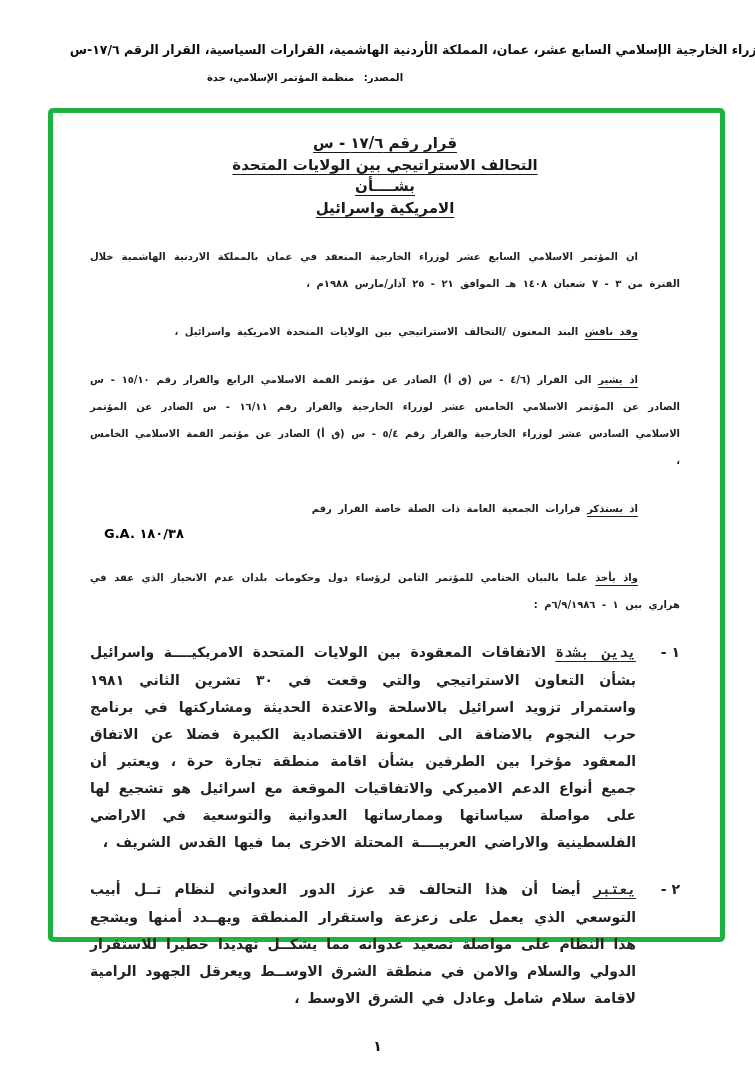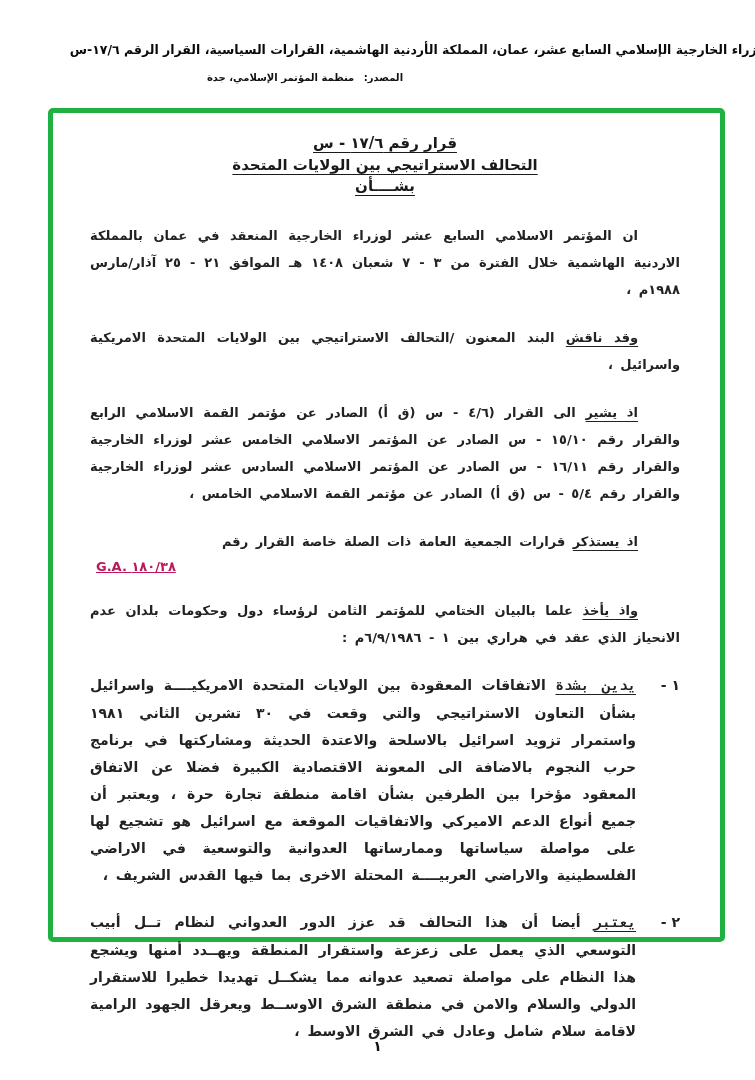--- a/index.html
+++ b/index.html
@@ -69,21 +69,21 @@
     font-weight: 600;
     color: #1a1a1a;
   }
   .title-line > span {
     text-decoration: underline;
     text-underline-offset: 4px;
     text-decoration-thickness: 1px;
   }
   .body-copy { margin-top: 24px; }
   .para {
-    font-size: 13px;
+    font-size: 10px;
     line-height: 27px;
     font-weight: 600;
     text-align: justify;
     text-justify: inter-word;
     word-spacing: 3px;
     color: #222222;
     margin: 0 0 21px 0;
     text-indent: 42px; 
   }
   .para .lead {
@@ -91,23 +91,22 @@
     text-underline-offset: 4px;
     text-decoration-thickness: 1px;
   }
   .ga-line {
     direction: ltr;
     text-align: left;
     padding-left: 6px;
     font-size: 13px;
     line-height: 24px;
     font-weight: 600;
-    color: #be185d;
-    margin: -6px 0 18px 0;
-    text-decoration: underline;
+    color: #000000;
+    margin: -6px 0 18px 8px;
   }
   .num-item {
     display: flex;
     direction: rtl;
     margin: 0 0 20px 0;
   }
   .num-item .item-num {
     flex: 0 0 44px;
     font-size: 14px;
     line-height: 27px;
@@ -155,20 +154,21 @@
     <span class="src-label">المصدر:</span>
     <span>منظمة المؤتمر الإسلامي، جدة</span>
   </div>
 
   <div class="doc-frame">
 
     <div class="title-block">
       <span class="title-line"><span>قرار رقم ١٧/٦ - س</span></span>
       <span class="title-line"><span>التحالف الاستراتيجي بين الولايات المتحدة</span></span>
       <span class="title-line"><span>بشــــأن</span></span>
+      <span class="title-line"><span>الامريكية واسرائيل</span></span>
     </div>
 
     <div class="body-copy">
 
       <p class="para"><span class="lead"></span><span>ان المؤتمر الاسلامي السابع عشر لوزراء الخارجية المنعقد في عمان بالمملكة الاردنية الهاشمية خلال الفترة من ٣ - ٧ شعبان ١٤٠٨ هـ الموافق ٢١ - ٢٥ آذار/مارس ١٩٨٨م ،</span></p>
 
       <p class="para"><span class="lead">وقد ناقش</span><span> البند المعنون /التحالف الاستراتيجي بين الولايات المتحدة الامريكية واسرائيل ،</span></p>
 
       <p class="para"><span class="lead">اذ يشير</span><span> الى القرار (٤/٦ - س (ق أ) الصادر عن مؤتمر القمة الاسلامي الرابع والقرار رقم ١٥/١٠ - س الصادر عن المؤتمر الاسلامي الخامس عشر لوزراء الخارجية والقرار رقم ١٦/١١ - س الصادر عن المؤتمر الاسلامي السادس عشر لوزراء الخارجية والقرار رقم ٥/٤ - س (ق أ) الصادر عن مؤتمر القمة الاسلامي الخامس ،</span></p>
 

